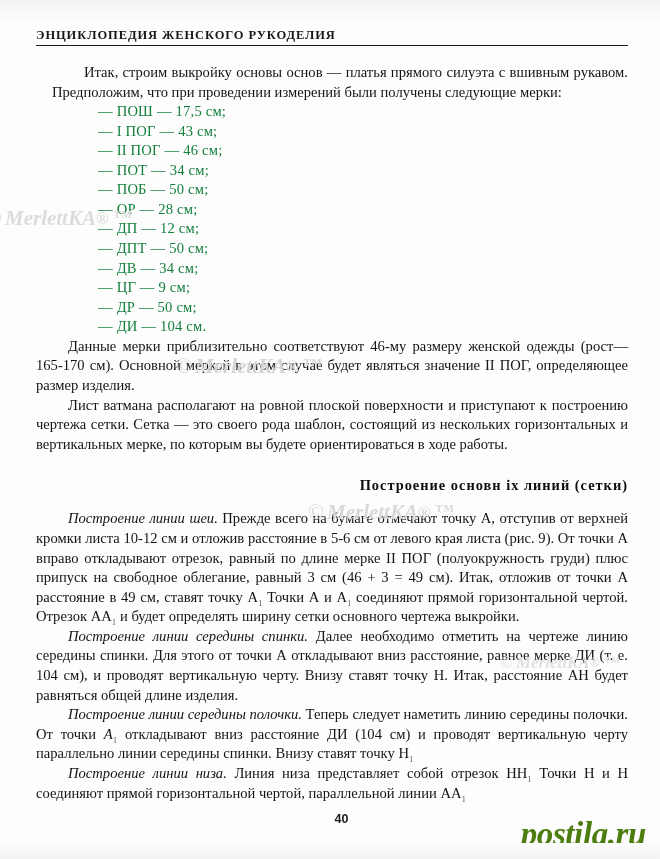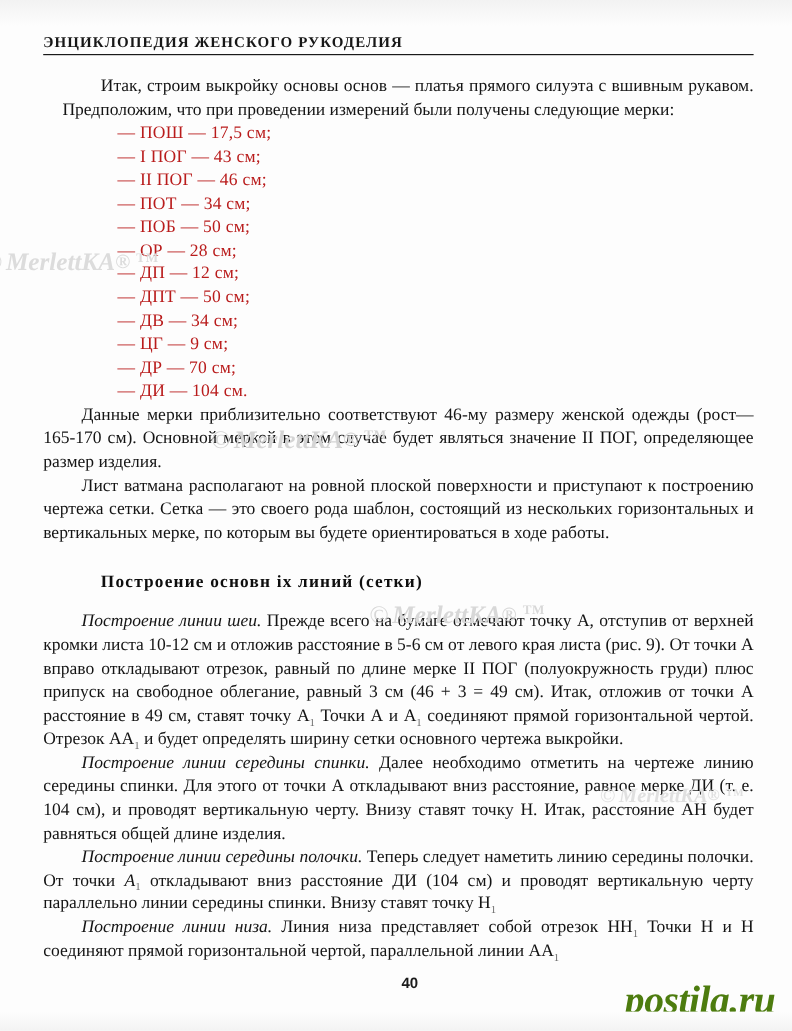--- a/index.html
+++ b/index.html
@@ -89,36 +89,37 @@
 
   
   ul.measures {
     list-style: none;
     margin: 0;
     padding: 0;
   }
   ul.measures li {
     font-size: 14.6px;
     line-height: 19.55px;
-    color: #b91c1c;
+    color: #15803d;
     padding-left: 62px;
     white-space: nowrap;
     letter-spacing: 0.2px;
   }
 
   
   h2.section-head {
     margin: 0;
     padding: 0;
     font-size: 14.4px;
     font-weight: bold;
     line-height: 19px;
     letter-spacing: 1.0px;
     color: #0e0e0e;
     text-indent: 48px;
+    text-align: right;
   }
   .head-gap-top { height: 22px; }
   .head-gap-bottom { height: 14px; }
 
   
   .folio {
     position: absolute;
     left: 0;
     right: 0;
     top: 812px;
@@ -216,21 +217,21 @@
       <li>— ПОШ — 17,5 см;</li>
       <li>— I ПОГ — 43 см;</li>
       <li>— II ПОГ — 46 см;</li>
       <li>— ПОТ — 34 см;</li>
       <li>— ПОБ — 50 см;</li>
       <li>— ОР — 28 см;</li>
       <li>— ДП — 12 см;</li>
       <li>— ДПТ — 50 см;</li>
       <li>— ДВ — 34 см;</li>
       <li>— ЦГ — 9 см;</li>
-      <li>— ДР — 70 см;</li>
+      <li>— ДР — 50 см;</li>
       <li>— ДИ — 104 см.</li>
     </ul>
 
     <p class="para">Данные мерки приблизительно соответствуют 46-му размеру женской одежды (рост— 165-170 см). Основной меркой в этом случае будет являться значение II ПОГ, определяющее размер изделия.</p>
     <p class="para">Лист ватмана располагают на ровной плоской поверхности и приступают к построению чертежа сетки. Сетка — это своего рода шаблон, состоящий из нескольких горизонтальных и вертикальных мерке, по которым вы будете ориентироваться в ходе работы.</p>
 
     <div class="head-gap-top"></div>
     <h2 class="section-head">Построение основн іх линий (сетки)</h2>
     <div class="head-gap-bottom"></div>
 

